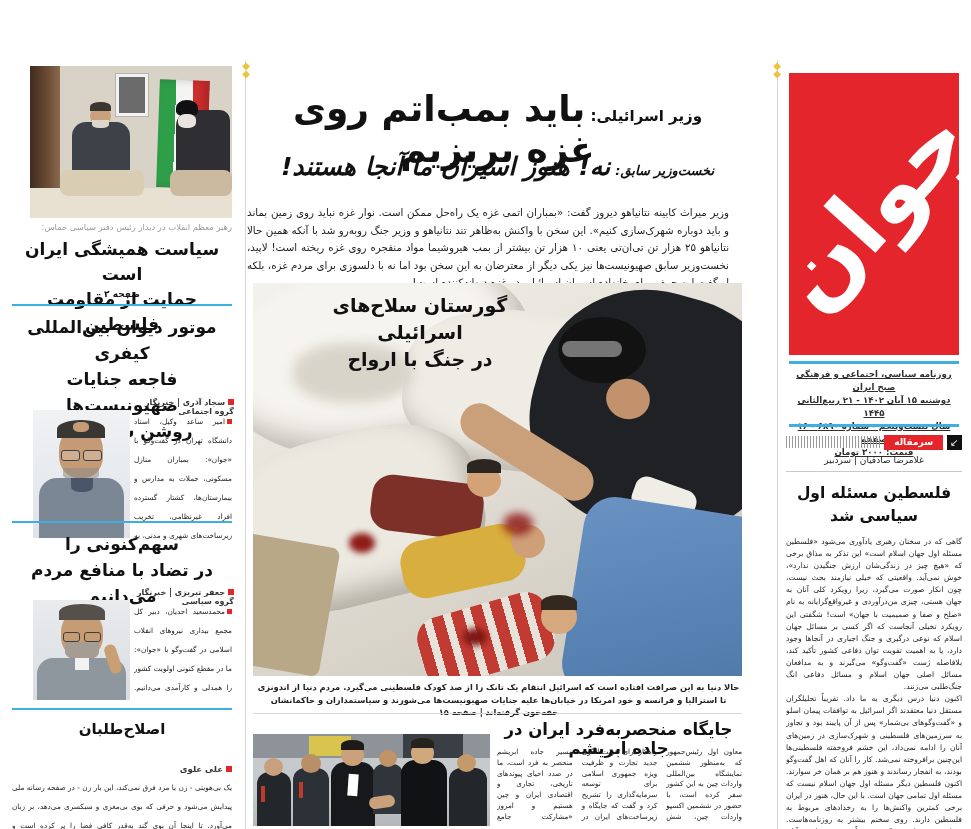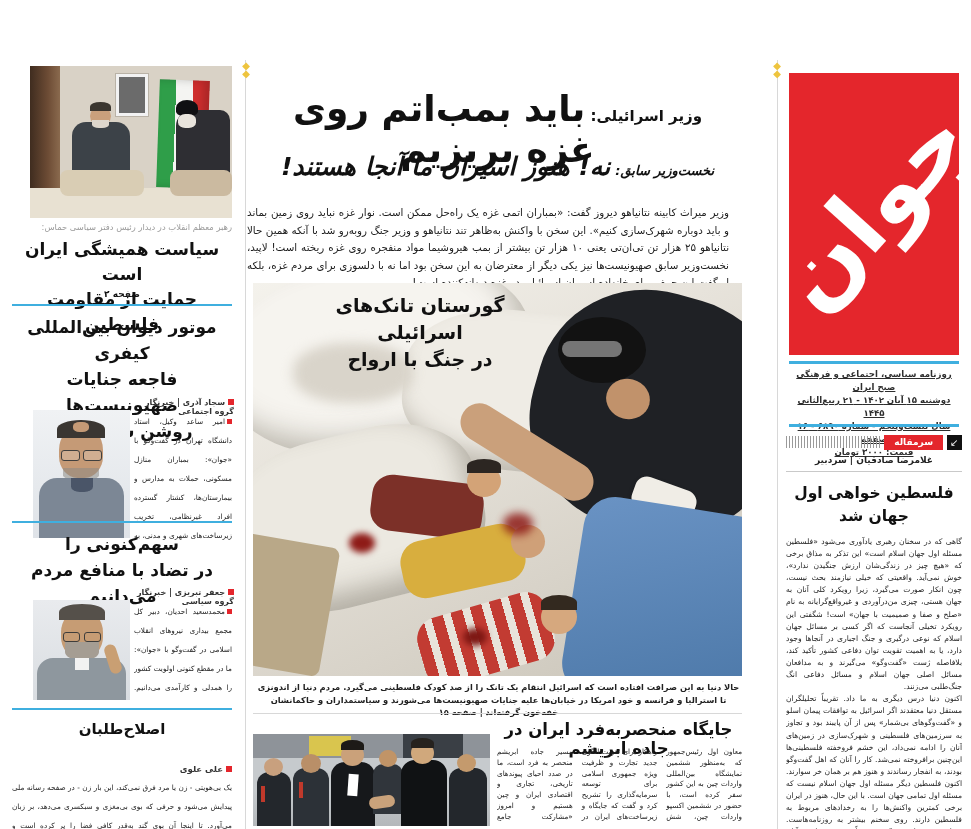--- a/index.html
+++ b/index.html
@@ -16,21 +16,21 @@
                  font-size:8.6px;line-height:13px;font-weight:bold;color:#2e2e2e;text-decoration:underline;}
   #ed-header{position:absolute;left:786px;top:434px;width:176px;height:16px;display:flex;
              flex-direction:row;align-items:center;gap:4px;}
   #ed-arrow{width:15px;height:15px;background:#111;color:#fff;font-size:10px;line-height:15px;
             text-align:center;flex:0 0 auto;}
   #ed-label{background:#e4262c;color:#fff;font-size:9px;font-weight:bold;line-height:15px;
             padding:0 10px;flex:0 0 auto;}
   #ed-barcode{flex:1 1 auto;height:12px;
       background:repeating-linear-gradient(90deg,#9a9a9a 0 1px,transparent 1px 3px);}
   #ed-byline{position:absolute;left:786px;top:455px;width:176px;text-align:center;
-             font-size:9px;font-weight:bold;color:#222;}
+             font-size:9px;font-weight:normal;color:#222;}
   #ed-headline{position:absolute;left:786px;top:482px;width:176px;text-align:center;
                font-size:15.5px;line-height:23px;font-weight:bold;color:#111;}
   #ed-body{position:absolute;left:786px;top:536px;width:176px;bottom:0;overflow:hidden;
            font-size:7.6px;line-height:12.1px;text-align:justify;color:#222;white-space:pre-line;}
   
   #main-kicker-line{position:absolute;left:253px;top:88px;width:489px;text-align:center;color:#111;}
   #main-kicker-line .k{font-size:15px;font-weight:bold;}
   #main-kicker-line .h{font-size:36px;font-weight:bold;letter-spacing:-.5px;}
   #main-sub-line{position:absolute;left:253px;top:152px;width:489px;text-align:center;color:#111;font-style:italic;}
   #main-sub-line .k{font-size:13px;font-weight:bold;}
@@ -90,21 +90,21 @@
   <div class="blue-rule" style="left:789px;top:424px;width:170px;"></div>
 
   <div id="ed-header">
     <div id="ed-arrow">↙</div>
     <div id="ed-label">سرمقاله</div>
     <div id="ed-barcode"></div>
   </div>
   <div id="ed-byline">غلامرضا صادقیان | سردبیر</div>
   <div class="gray-rule" style="left:786px;top:471px;width:176px;"></div>
   <div id="ed-headline">
-    <div>فلسطین خواهی اول جهان شد</div>
+    <div>فلسطین مسئله اول سیاسی شد</div>
   </div>
   <div id="ed-body">گاهی که در سخنان رهبری یادآوری می‌شود «فلسطین مسئله اول جهان اسلام است» این تذکر به مذاق برخی که «هیچ چیز در زندگی‌شان ارزش جنگیدن ندارد»، خوش نمی‌آید. واقعیتی که خیلی نیازمند بحث نیست، چون انکار صورت می‌گیرد، زیرا رویکرد کلی آنان به جهان هستی، چیزی من‌درآوردی و غیرواقع‌گرایانه به نام «صلح و صفا و صمیمیت با جهان» است! شگفتی این رویکرد تخیلی آنجاست که اگر کسی بر مسائل جهان اسلام که نوعی درگیری و جنگ اجباری در آنجاها وجود دارد، یا به اهمیت تقویت توان دفاعی کشور تأکید کند، بلافاصله ژست «گفت‌وگو» می‌گیرند و به مدافعان مسائل اصلی جهان اسلام و مسائل دفاعی انگ جنگ‌طلبی می‌زنند.
 اکنون دنیا درس دیگری به ما داد. تقریباً تحلیلگران مستقل دنیا معتقدند اگر اسرائیل به توافقات پیمان اسلو و «گفت‌وگوهای بی‌شمار» پس از آن پایبند بود و تجاوز به سرزمین‌های فلسطینی و شهرک‌سازی در زمین‌های آنان را ادامه نمی‌داد، این خشم فروخفته فلسطینی‌ها این‌چنین برافروخته نمی‌شد. کار را آنان که اهل گفت‌وگو بودند، به انفجار رساندند و هنوز هم بر همان خر سوارند. اکنون فلسطین دیگر مسئله اول جهان اسلام نیست که مسئله اول تمامی جهان است. با این حال، هنوز در ایران برخی کمترین واکنش‌ها را به رخدادهای مربوط به فلسطین دارند. روی سخنم بیشتر به روزنامه‌هاست. منظور هم فقط نوع واکنش تقریباً هیچ به رخداد ۱۳ آبان در این روزنامه‌ها نیست. از اول طوفان‌الاقصی به هر بهانه‌ای تیترها و عکس‌های صفحات اول را از کودکان به خون غلتیده غزه چرخاندند به سمت جنبه‌های حزبی و شخصیت‌پرستی‌های معمول‌شان.
 در ۳۰ دی‌ماه ۱۳۹۴ در مطلبی با عنوان «جای فلسطین در روزنامه‌ها خالی شد» نوشتم: «حالا معلوم شد که داعش را چرا باید فرزند خلف صهیونیست‌ها دانست. وقتی فلسطین در رسانه‌های ما بی‌رنگ شد، دیگر از روزگاری که یک شهید فلسطینی برای...</div>
 
   <div id="main-kicker-line">
     <span class="k">وزیر اسرائیلی:</span>
     <span class="h">باید بمب‌اتم روی غزه بریزیم</span>
   </div>
   <div id="main-sub-line">
@@ -144,21 +144,21 @@
     <div style="left:166px;bottom:2px;width:134px;height:70px;border-radius:22px;transform:rotate(-16deg);
                 background:repeating-linear-gradient(90deg,#c23b32 0 12px,#e8e3da 12px 20px);"></div>
     <div style="left:288px;bottom:42px;width:36px;height:34px;background:#d6a87e;border-radius:50%;"></div>
     <div style="left:288px;bottom:66px;width:36px;height:15px;background:#33291f;border-radius:50% 50% 0 0;"></div>
     <div style="left:96px;top:250px;width:26px;height:20px;background:#8e1b17;border-radius:50%;filter:blur(3px);"></div>
     <div style="left:250px;top:230px;width:30px;height:22px;background:#8e1b17;border-radius:50%;filter:blur(4px);opacity:.85;"></div>
     <div style="left:210px;bottom:30px;width:24px;height:18px;background:#7e1713;border-radius:50%;filter:blur(3px);"></div>
     <div style="left:40px;top:60px;width:120px;height:60px;background:#d9d4ca;border-radius:45%;filter:blur(6px);"></div>
   </div>
   <div id="photo-title">
-    <div>گورستان تانک‌های اسرائیلی</div>
+    <div>گورستان سلاح‌های اسرائیلی</div>
     <div>در جنگ با ارواح</div>
   </div>
   <div id="photo-caption">حالا دنیا به این صرافت افتاده است که اسرائیل انتقام یک تانک را از صد کودک فلسطینی می‌گیرد. مردم دنیا از اندونزی تا استرالیا و فرانسه و خود امریکا در خیابان‌ها علیه جنایات صهیونیست‌ها می‌شورند و سیاستمداران و حاکمانشان خفه‌خون گرفته‌اند | صفحه ۱۵</div>
   <div class="gray-rule" style="left:253px;top:713px;width:489px;background:#d8d8d8;"></div>
 
   <div id="silk-headline">جایگاه منحصربه‌فرد ایران در جاده ابریشم</div>
   <div id="silk-body">معاون اول رئیس‌جمهور که به‌منظور ششمین نمایشگاه بین‌المللی واردات چین به این کشور سفر کرده است، با حضور در ششمین اکسپو واردات چین، شش راهکار برای تقویت الگوی جدید تجارت و ظرفیت ویژه جمهوری اسلامی برای توسعه سرمایه‌گذاری را تشریح کرد و گفت که جایگاه و زیرساخت‌های ایران در مسیر جاده ابریشم منحصر به فرد است، ما در صدد احیای پیوندهای تاریخی، تجاری و اقتصادی ایران و چین هستیم و امروز «مشارکت جامع راهبردی» و اراده رهبران دو کشور، فضایی بی‌نظیر برای گسترش همکاری‌های همه‌جانبه ایجاد کرده است. حضور فعال و پررنگ شرکت‌ها و نهادهای اقتصادی ایران در نمایشگاه واردات چین، بیانگر اراده متقابل و زمینه‌های مساعد برای ایجاد جهش‌های پرثمر در روابط دو کشور است | صفحه ۲</div>
   <div id="photo-silk">
     <div style="left:56px;top:2px;width:42px;height:20px;background:#d9c54e;"></div>
     <div style="left:150px;top:0;width:60px;height:24px;background:#3a3f45;"></div>

